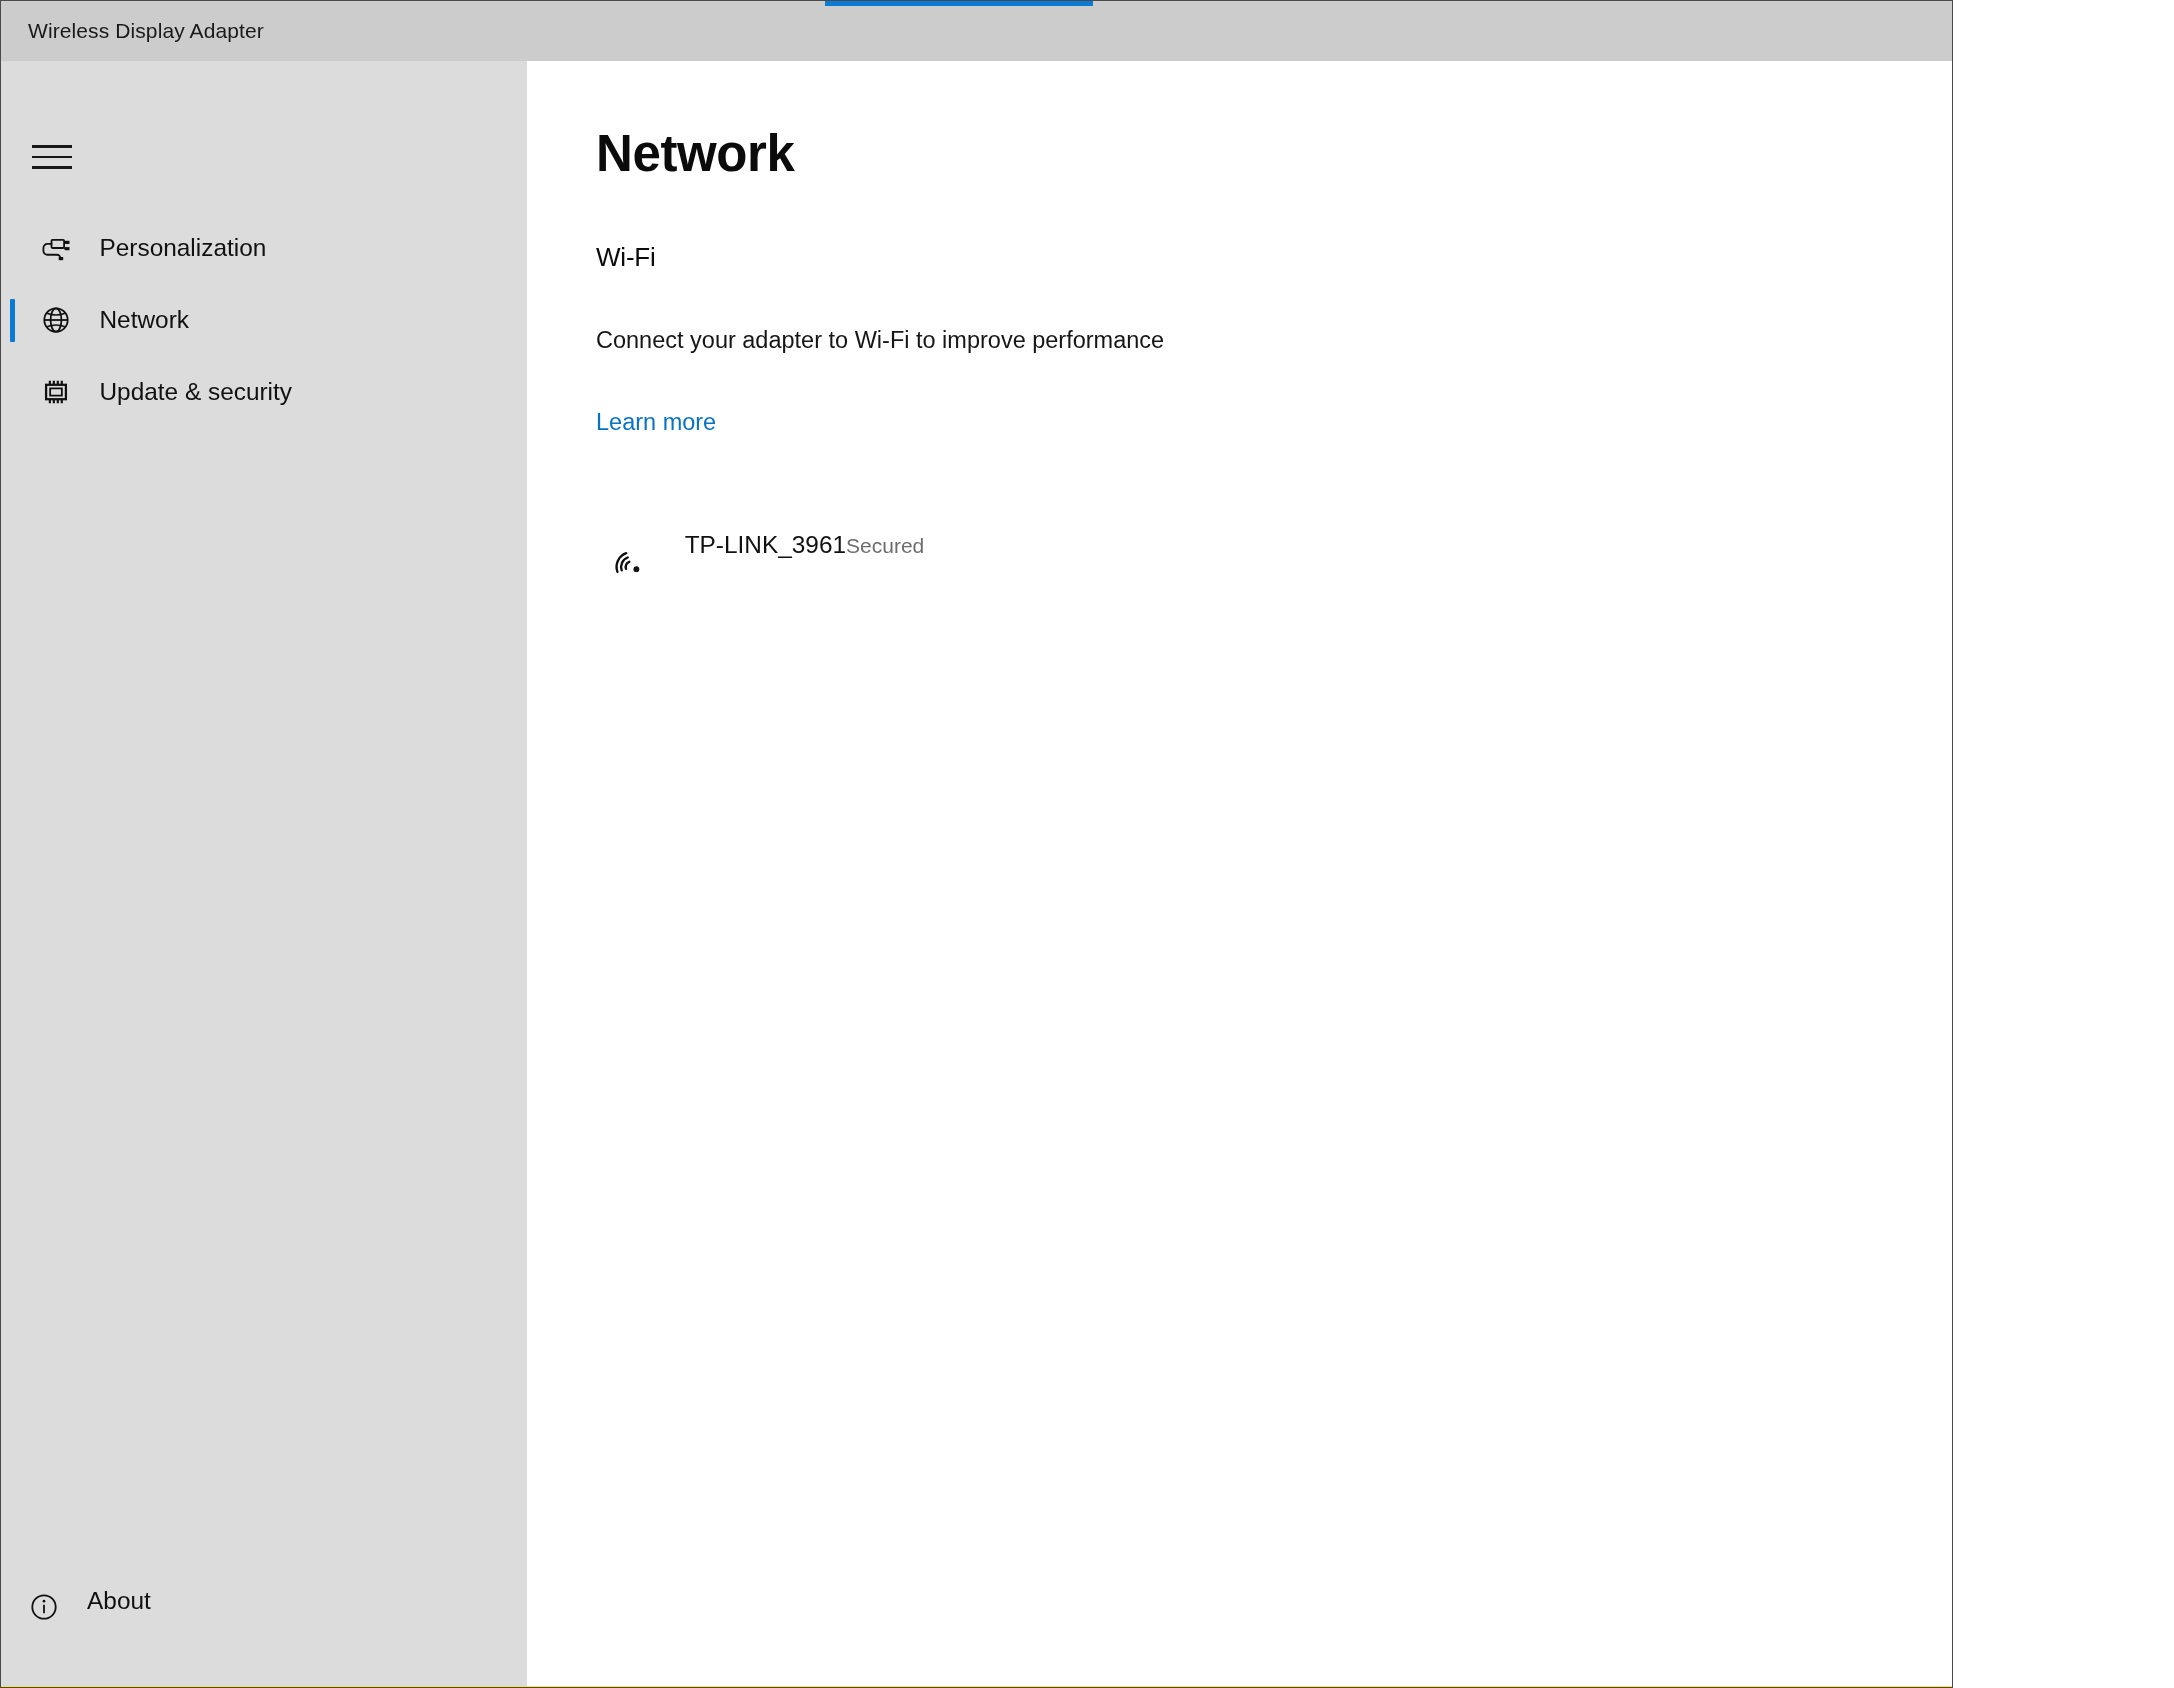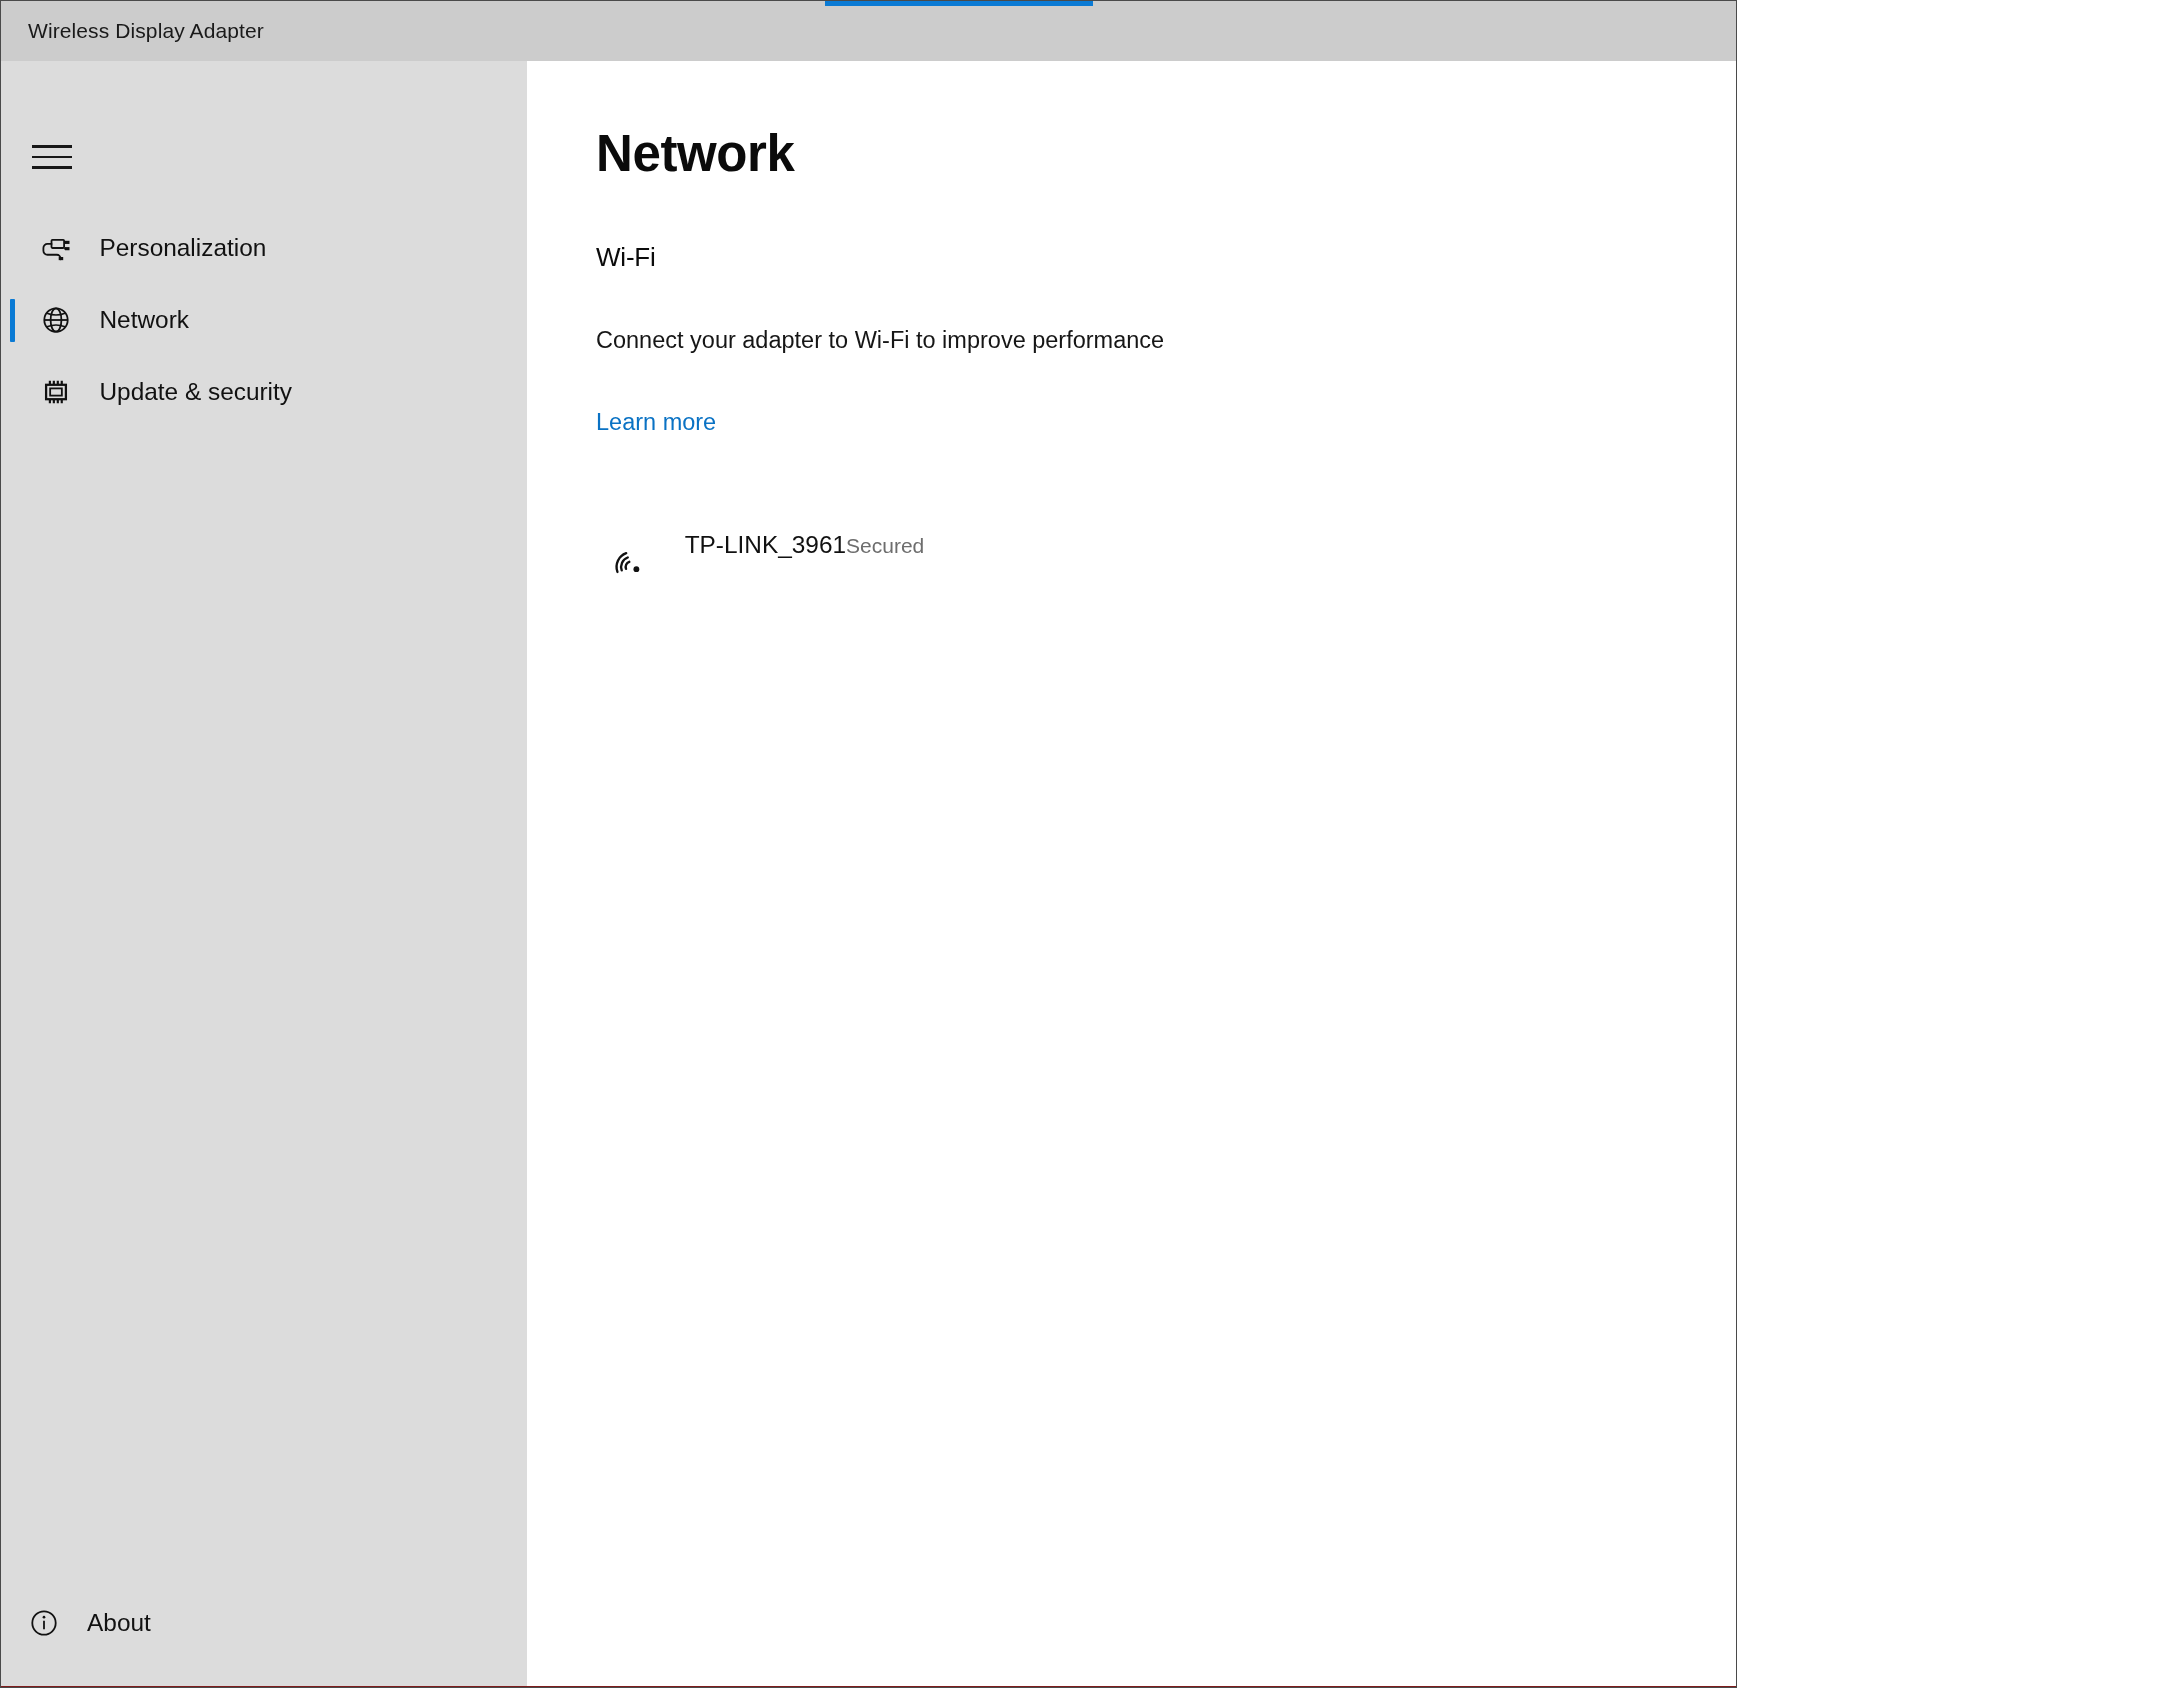--- a/index.html
+++ b/index.html
@@ -10,25 +10,25 @@
   body {
     width: 2175px;
     height: 1688px;
     overflow: hidden;
     font-family: "Liberation Sans", sans-serif;
     -webkit-font-smoothing: antialiased;
   }
 
   .window {
     position: relative;
-    width: 1737px;
+    width: 1953px;
     height: 1688px;
     box-sizing: border-box;
     border: 1.8px solid #4a4a4a;
-    background: #7f1d1d;
+    background: #fde047;
     overflow: hidden;
   }
 
   
   .titlebar {
     position: absolute;
     left: 0; top: 0;
     width: 2171px;
     height: 60px;
     background: #cccccc;
@@ -134,21 +134,20 @@
     white-space: nowrap;
   }
 
   .about-item {
     position: absolute;
     left: 0;
     bottom: 27px;
     width: 526px;
     height: 72px;
     display: flex;
-    align-items: center;
     padding-left: 22.6px;
     box-sizing: border-box;
   }
 
   
   .content {
     position: absolute;
     left: 526px;
     top: 60px;
     width: 1645px;

